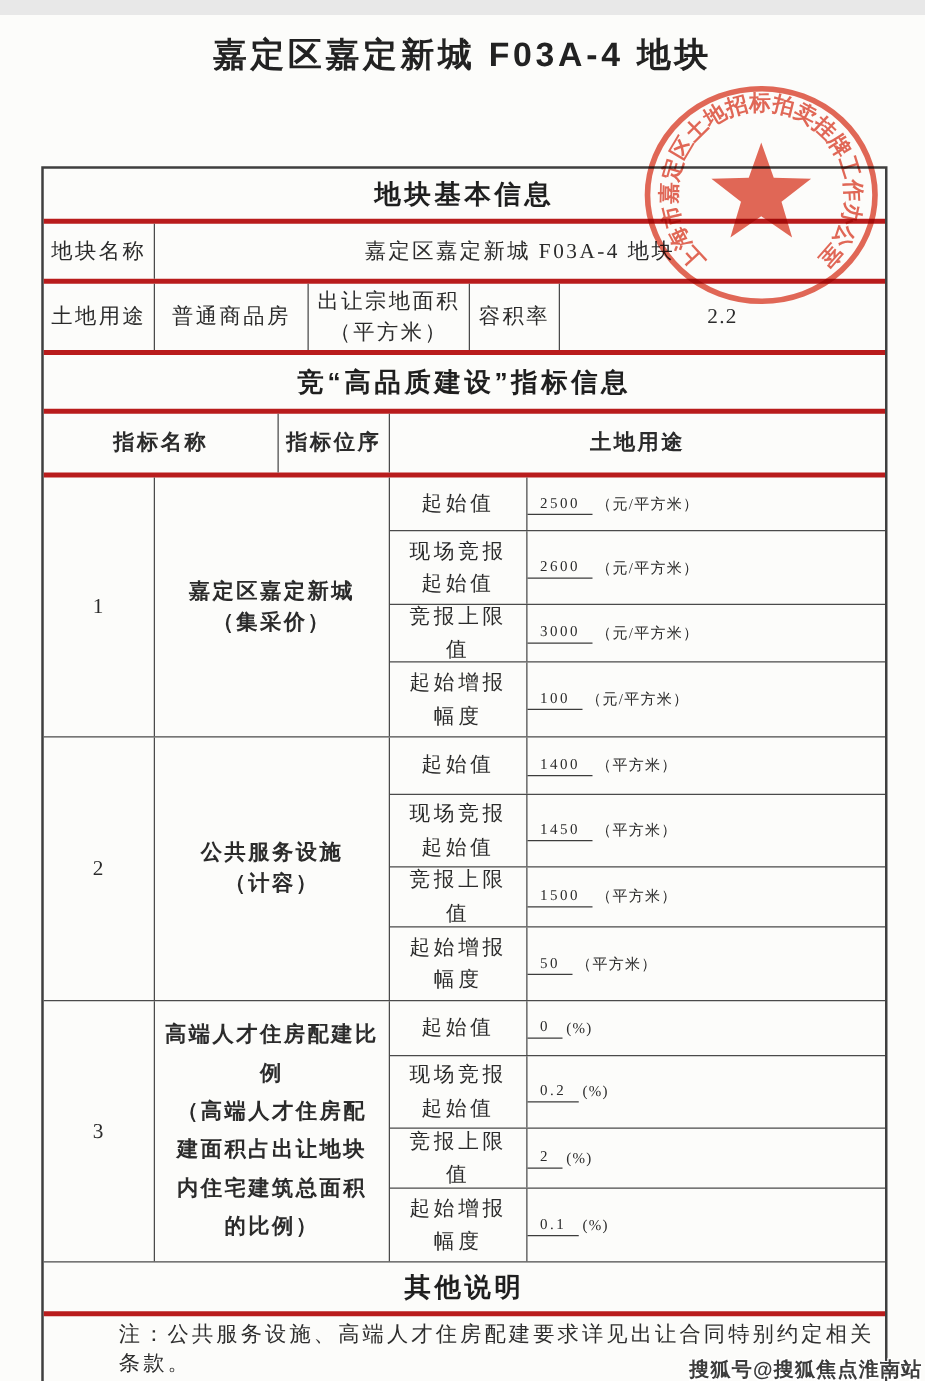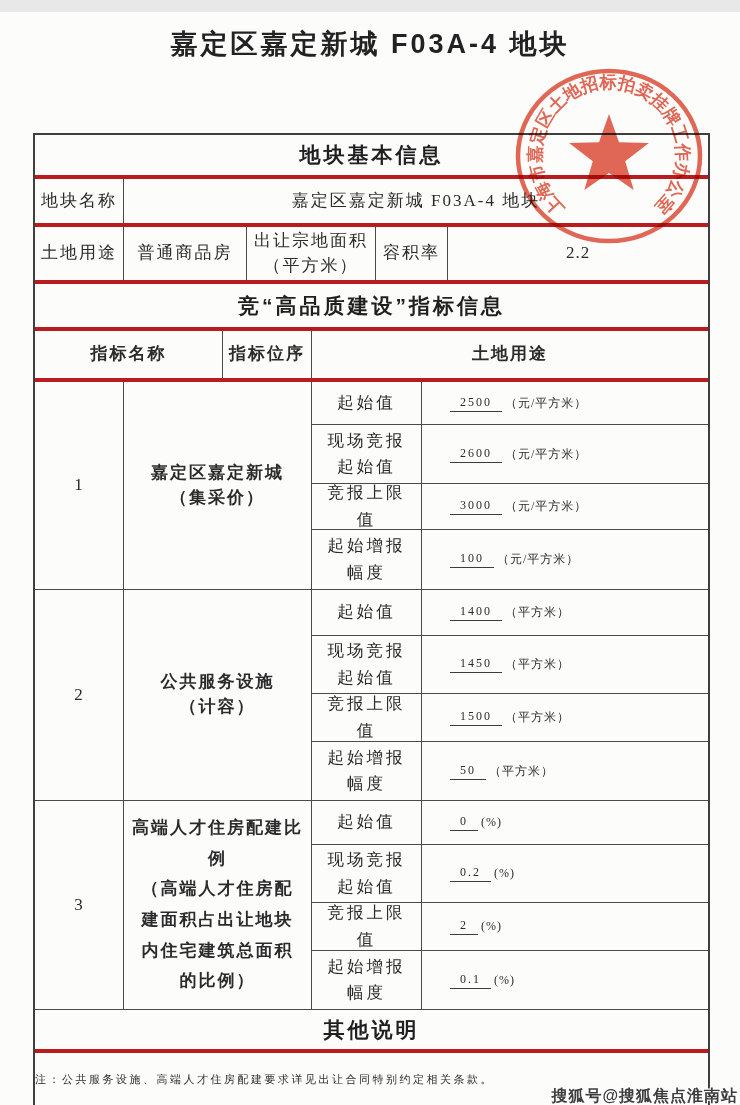--- a/index.html
+++ b/index.html
@@ -35,37 +35,37 @@
     width:100%; display:flex; align-items:center; justify-content:center;
     font-family:"Liberation Sans","DejaVu Sans",sans-serif;
     font-weight:700; font-size:21px; letter-spacing:3px; color:#1f1f1f;
   }
   .th { font-weight:600; }
   .num { font-family:"Liberation Serif","DejaVu Serif",serif; letter-spacing:1px; }
   .nm-main { font-weight:600; }
   .nm-sub { font-weight:600; padding:0 10px; }
   .group { display:flex; border-bottom:1px solid #4a4a4a; }
   .group-items { flex:1; display:flex; flex-direction:column; }
-  .g-item { display:flex; border-bottom:1px solid #4a4a4a;gap:28px; }
+  .g-item { display:flex; border-bottom:1px solid #4a4a4a; }
   .g-item:last-child { border-bottom:none; }
   .g-label {
     width:110px; border-right:1px solid #4a4a4a;
     display:flex; align-items:center; justify-content:center;
     font-size:16.5px; letter-spacing:3px; text-align:center; line-height:1.6;
     padding:2px 8px;
   }
   .g-value {
     flex:1; display:flex; align-items:center; 
     font-size:12px; letter-spacing:1px;
   }
   .vnum { border-bottom:1px solid #3c3c3c; padding:0 10px 1px; letter-spacing:2px; }
   .vunit { margin-left:3px; letter-spacing:1px; }
   .note-row { align-items:center; }
   .note {
-    width:100%; font-size:11px; letter-spacing:2.5px; color:#2e2e2e;
+    width:100%; padding-left:60px; font-size:17px; letter-spacing:2.5px; color:#2e2e2e;
   }
   .seal {
     position:absolute; left:504px; top:52px; width:210px; height:190px;
     opacity:0.82; mix-blend-mode:multiply; pointer-events:none; z-index:5;
   }
   .watermark {
     position:absolute; right:2px; top:1074px; z-index:6;
     font-family:"Liberation Sans","DejaVu Sans",sans-serif;
     font-weight:700; font-size:16px; letter-spacing:1px; color:#3d3d3d;
     text-shadow:1px 1px 0 #ffffff,-1px -1px 0 #ffffff,1px -1px 0 #ffffff,-1px 1px 0 #ffffff;

